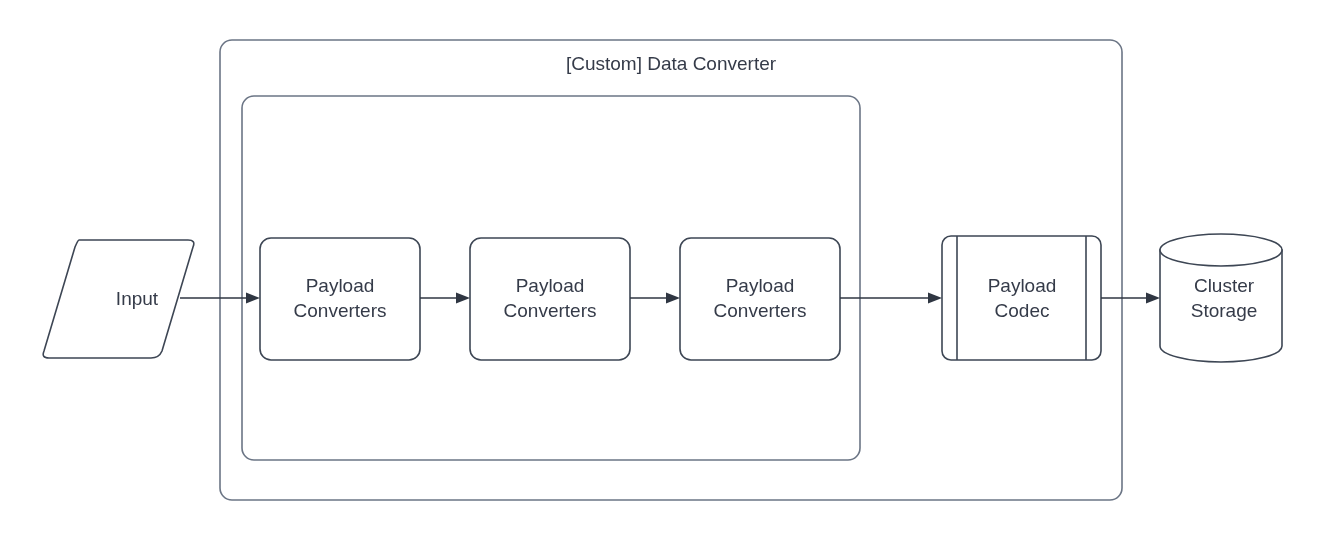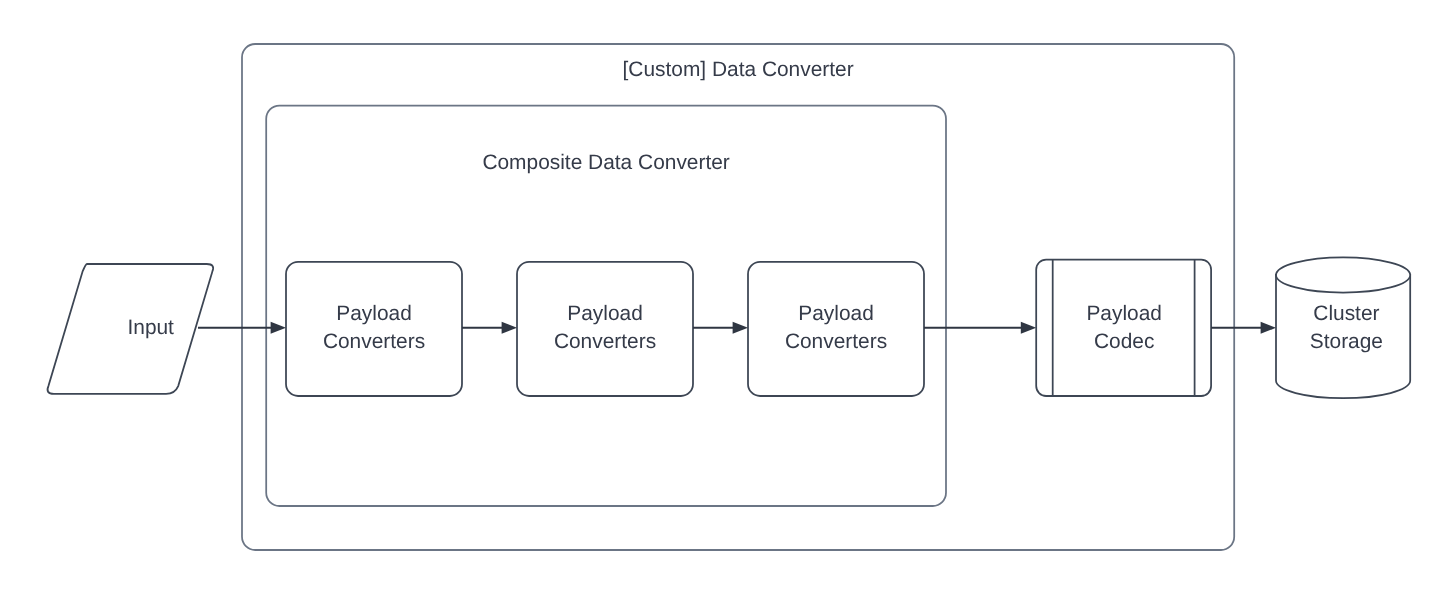--- a/index.html
+++ b/index.html
@@ -127,21 +127,20 @@
 
     <g>
       <line class="connector" x1="1101" y1="298" x2="1152" y2="298"></line>
       <path class="arrow-head" d="M 1160 298 L 1146 292.5 L 1146 303.5 Z"></path>
     </g>
 
   </svg>
 
   <div class="container-title ttl-outer">[Custom] Data Converter</div>
 
-  <div class="container-title ttl-inner">Composite Data Converter</div>
 
   <div class="node-label lbl-input">Input</div>
 
   <div class="node-label lbl-pc1">Payload
 Converters</div>
 
   <div class="node-label lbl-pc2">Payload
 Converters</div>
 
   <div class="node-label lbl-pc3">Payload

